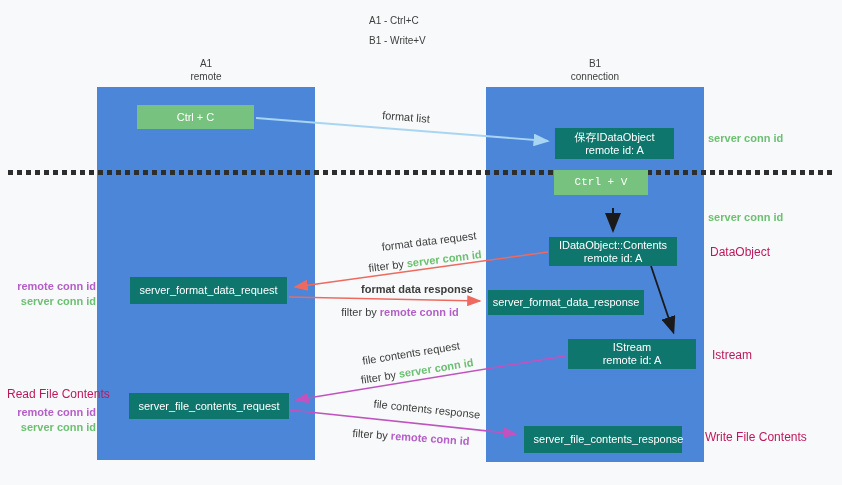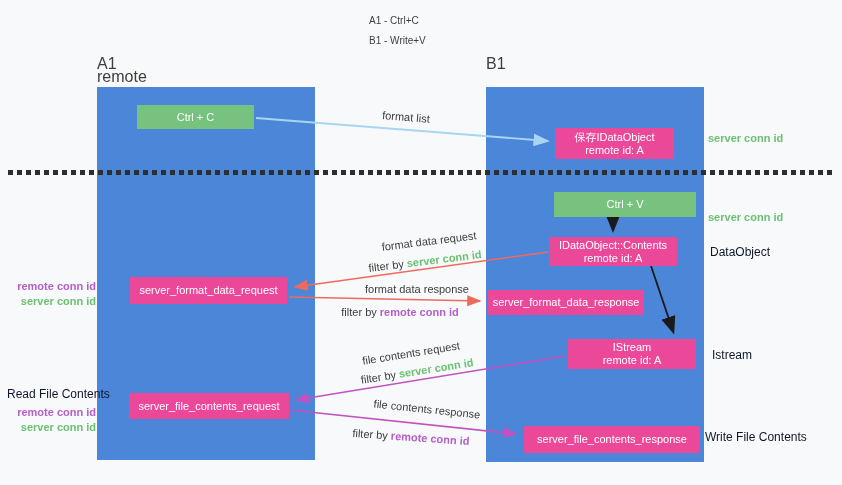--- a/index.html
+++ b/index.html
@@ -1,66 +1,67 @@
 <!DOCTYPE html>
 <html><head>
 <meta charset="utf-8">
 <style>
   html,body{margin:0;padding:0;background:#f8f9fa;font-family:"Liberation Sans","DejaVu Sans",sans-serif;}
   #canvas{position:relative;width:842px;height:485px;background:#f8f9fa;overflow:hidden;}
 
   .title{position:absolute;left:369px;top:11px;font-size:10px;line-height:20px;color:#3e3e3e;}
-  .col-header{position:absolute;width:218px;font-size:16px;line-height:13px;color:#3e3e3e;top:57px;}
+  .col-header{position:absolute;width:218px;text-align:center;font-size:10px;line-height:13px;color:#3e3e3e;top:57px;}
 
   .lifeline{position:absolute;background:#4c86d8;}
   #lifeline-a1{left:97px;top:87px;width:218px;height:373px;}
   #lifeline-b1{left:486px;top:87px;width:218px;height:375px;}
 
   .dashline{position:absolute;left:8px;top:170px;width:828px;height:5px;
     background:repeating-linear-gradient(90deg,#2e2e2e 0 5px,transparent 5px 9px);}
 
   .box{position:absolute;display:flex;flex-direction:column;align-items:center;justify-content:center;
     color:#fff;text-align:left;font-size:11px;line-height:13px;white-space:nowrap;}
   .box.green{background:#77c27e;}
-  .box.orange{background:#ec4899;}
+  .box.orange{background:#0f766e;}
 
   #node-ctrl-c{left:137px;top:105px;width:117px;height:24px;}
   #node-save-idataobject{left:555px;top:128px;width:119px;height:31px;}
-  #node-ctrl-v{left:554px;top:192px;width:142px;height:25px;}
+  #node-ctrl-v{left:554px;top:170px;width:94px;height:25px;font-family:Liberation Mono, monospace;}
   #node-getdata{left:549px;top:237px;width:128px;height:29px;}
   #node-format-request{left:130px;top:277px;width:157px;height:27px;}
   #node-format-response{left:488px;top:290px;width:156px;height:25px;}
   #node-istream{left:568px;top:339px;width:128px;height:30px;}
   #node-file-request{left:129px;top:393px;width:160px;height:26px;}
-  #node-file-response{left:524px;top:426px;width:176px;height:27px;}
+  #node-file-response{left:524px;top:426px;width:147px;height:27px;padding-left:11px;}
 
   svg.arrows{position:absolute;left:0;top:0;pointer-events:none;}
 
   .edge-label{position:absolute;font-size:11px;color:#3d3d3d;white-space:nowrap;}
-  .side-label{position:absolute;font-size:12px;color:#0f172a;white-space:nowrap;}
+  .side-label{position:absolute;font-size:12px;color:#be185d;white-space:nowrap;}
   .green-id{color:#6cc072;font-weight:bold;}
   .purple-id{color:#b45fc8;font-weight:bold;}
   .id-pair{position:absolute;left:0;width:96px;text-align:right;font-size:11px;line-height:15px;white-space:nowrap;}
 </style>
 </head>
 <body>
 
 <div id="canvas">
 
   <div class="title">
     <div>A1 - Ctrl+C</div>
     <div>B1 - Write+V</div>
   </div>
 
   <div class="col-header" style="left:97px;">
     <div>A1</div>
     <div>remote</div>
   </div>
   <div class="col-header" style="left:486px;">
     <div>B1</div>
+    <div>connection</div>
   </div>
 
   <div class="lifeline" id="lifeline-a1"></div>
   <div class="lifeline" id="lifeline-b1"></div>
 
   <div class="dashline"></div>
 
   <svg class="arrows" width="842" height="485" viewBox="0 0 842 485">
     <defs>
       <marker id="ah-blue" markerWidth="9" markerHeight="7" refX="8" refY="3.5" orient="auto">
@@ -125,21 +126,21 @@
   </div>
 
   <div class="edge-label" style="left:406px;top:117px;transform:translate(-50%,-50%) rotate(4.5deg);">format list</div>
 
   <div class="edge-label" style="left:429px;top:241px;transform:translate(-50%,-50%) rotate(-7deg);">format data request</div>
   <div class="edge-label" style="left:425px;top:261px;transform:translate(-50%,-50%) rotate(-7deg);">
     <span>filter by</span>
     <span class="green-id">server conn id</span>
   </div>
 
-  <div class="edge-label" style="left:417px;top:289px;transform:translate(-50%,-50%);">format data response</div>
+  <div class="edge-label" style="left:417px;top:289px;transform:translate(-50%,-50%);font-weight:bold;">format data response</div>
   <div class="edge-label" style="left:400px;top:312px;transform:translate(-50%,-50%);">
     <span>filter by</span>
     <span class="purple-id">remote conn id</span>
   </div>
 
   <div class="edge-label" style="left:411px;top:353px;transform:translate(-50%,-50%) rotate(-9deg);">file contents request</div>
   <div class="edge-label" style="left:417px;top:371px;transform:translate(-50%,-50%) rotate(-9deg);">
     <span>filter by</span>
     <span class="green-id">server conn id</span>
   </div>

